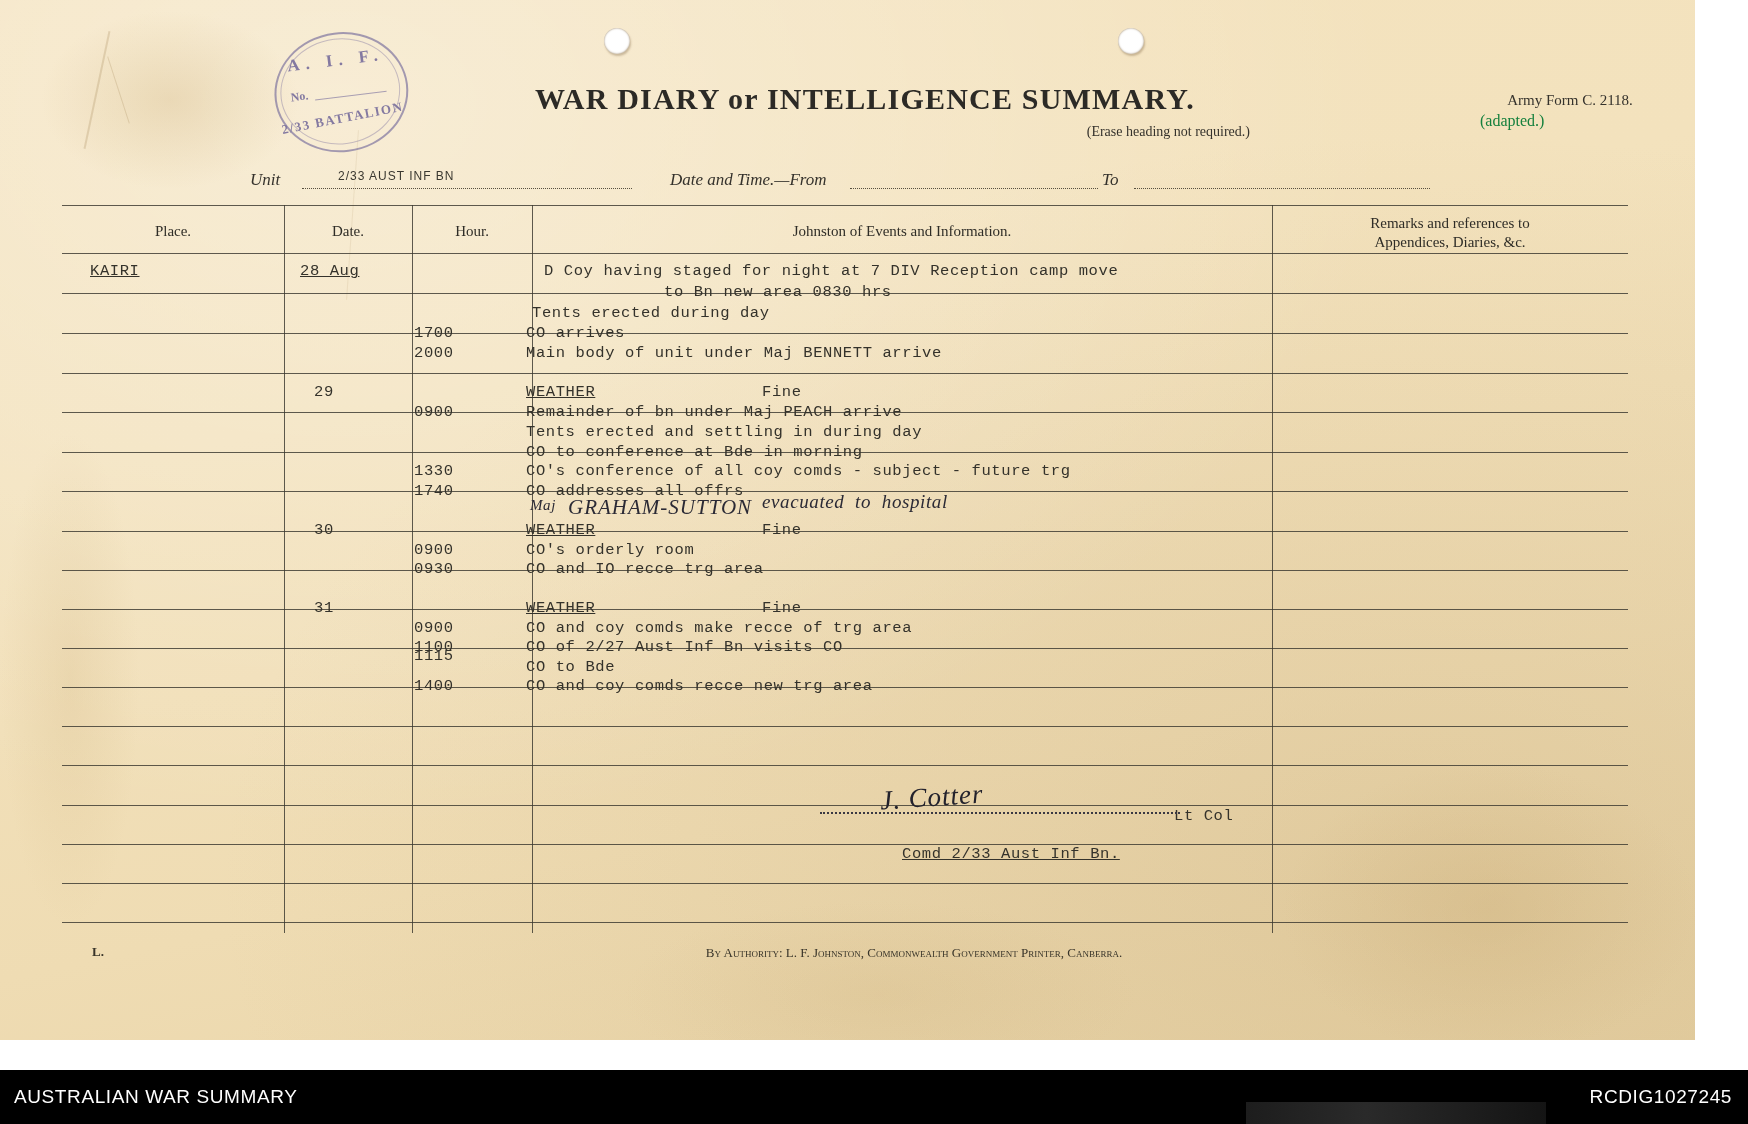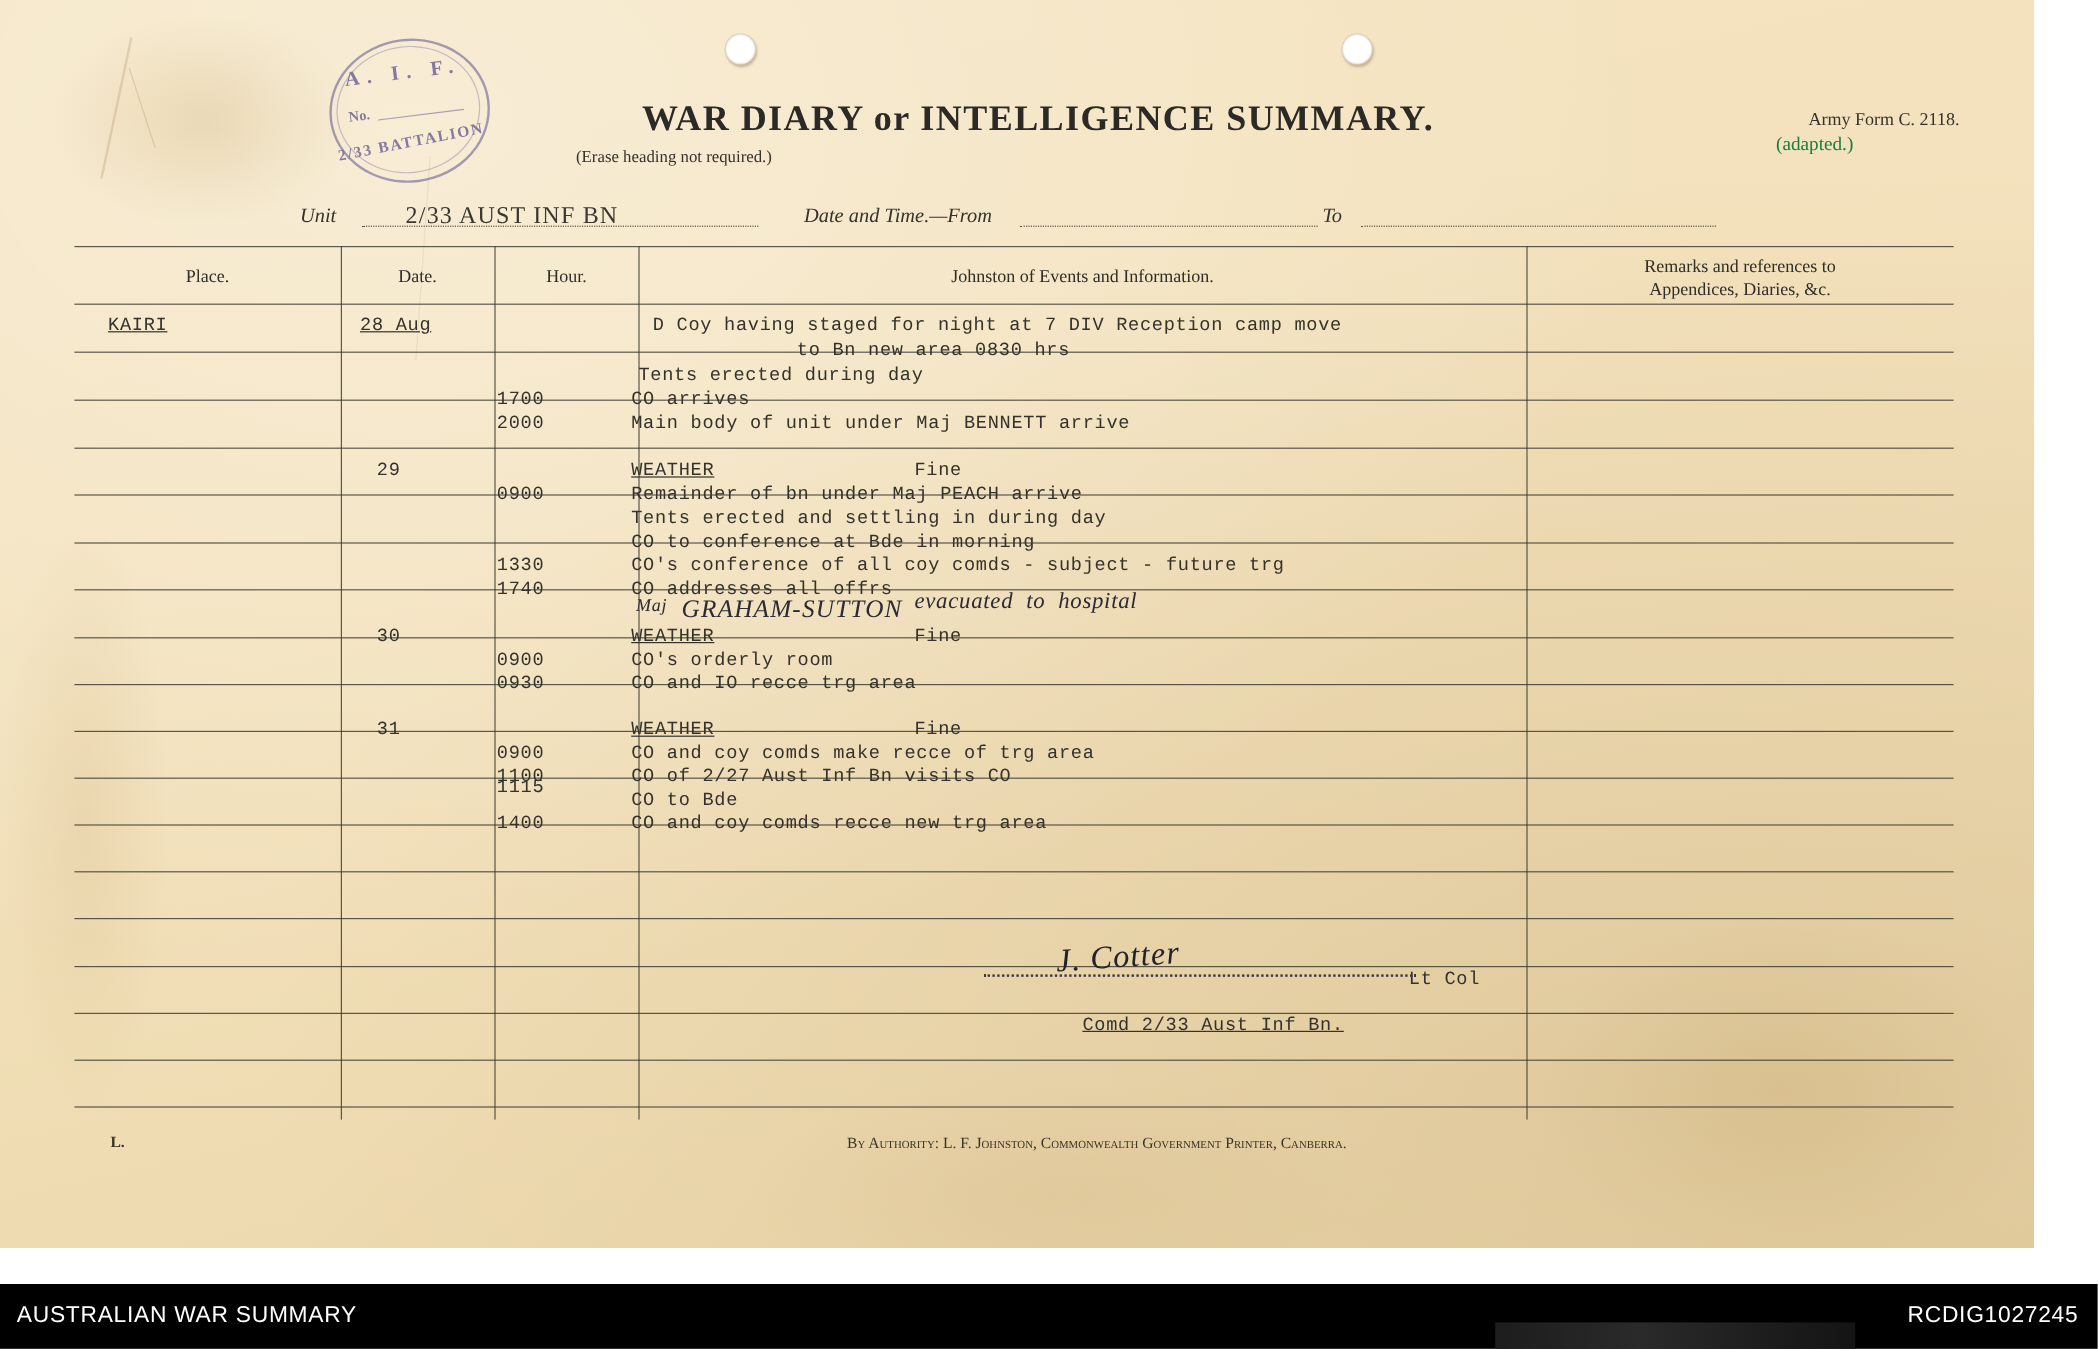--- a/index.html
+++ b/index.html
@@ -140,21 +140,21 @@
     font-size: 30px;
     font-weight: bold;
     letter-spacing: 1.2px;
     color: #2c2a26;
   }
   #sub-title {
     position: absolute;
     left: 480px;
     top: 124px;
     width: 770px;
-    text-align: left;
+    text-align: right;
     font-family: "Liberation Serif", serif;
     font-size: 14px;
     color: #35322c;
   }
   #army-form {
     position: absolute;
     left: 1480px;
     top: 92px;
     width: 180px;
     text-align: center;
@@ -183,22 +183,22 @@
   }
   #unit-row .lbl { position: absolute; font-style: italic; }
   #lbl-unit { left: 0px; top: 2px; }
   #unit-dots {
     position: absolute; left: 52px; top: 20px; width: 330px;
     border-bottom: 1px dotted #57503f;
   }
   #unit-value {
     position: absolute;
     left: 88px; top: 1px;
-    font-family: Liberation Serif, serif;
-    font-size: 20px;
+    font-family: Liberation Sans, sans-serif;
+    font-size: 12px;
     letter-spacing: 1px;
     color: #3a3830;
   }
   #lbl-date { left: 420px; top: 2px; }
   #date-dots {
     position: absolute; left: 600px; top: 20px; width: 248px;
     border-bottom: 1px dotted #57503f;
   }
   #lbl-to { left: 852px; top: 2px; }
   #to-dots {

